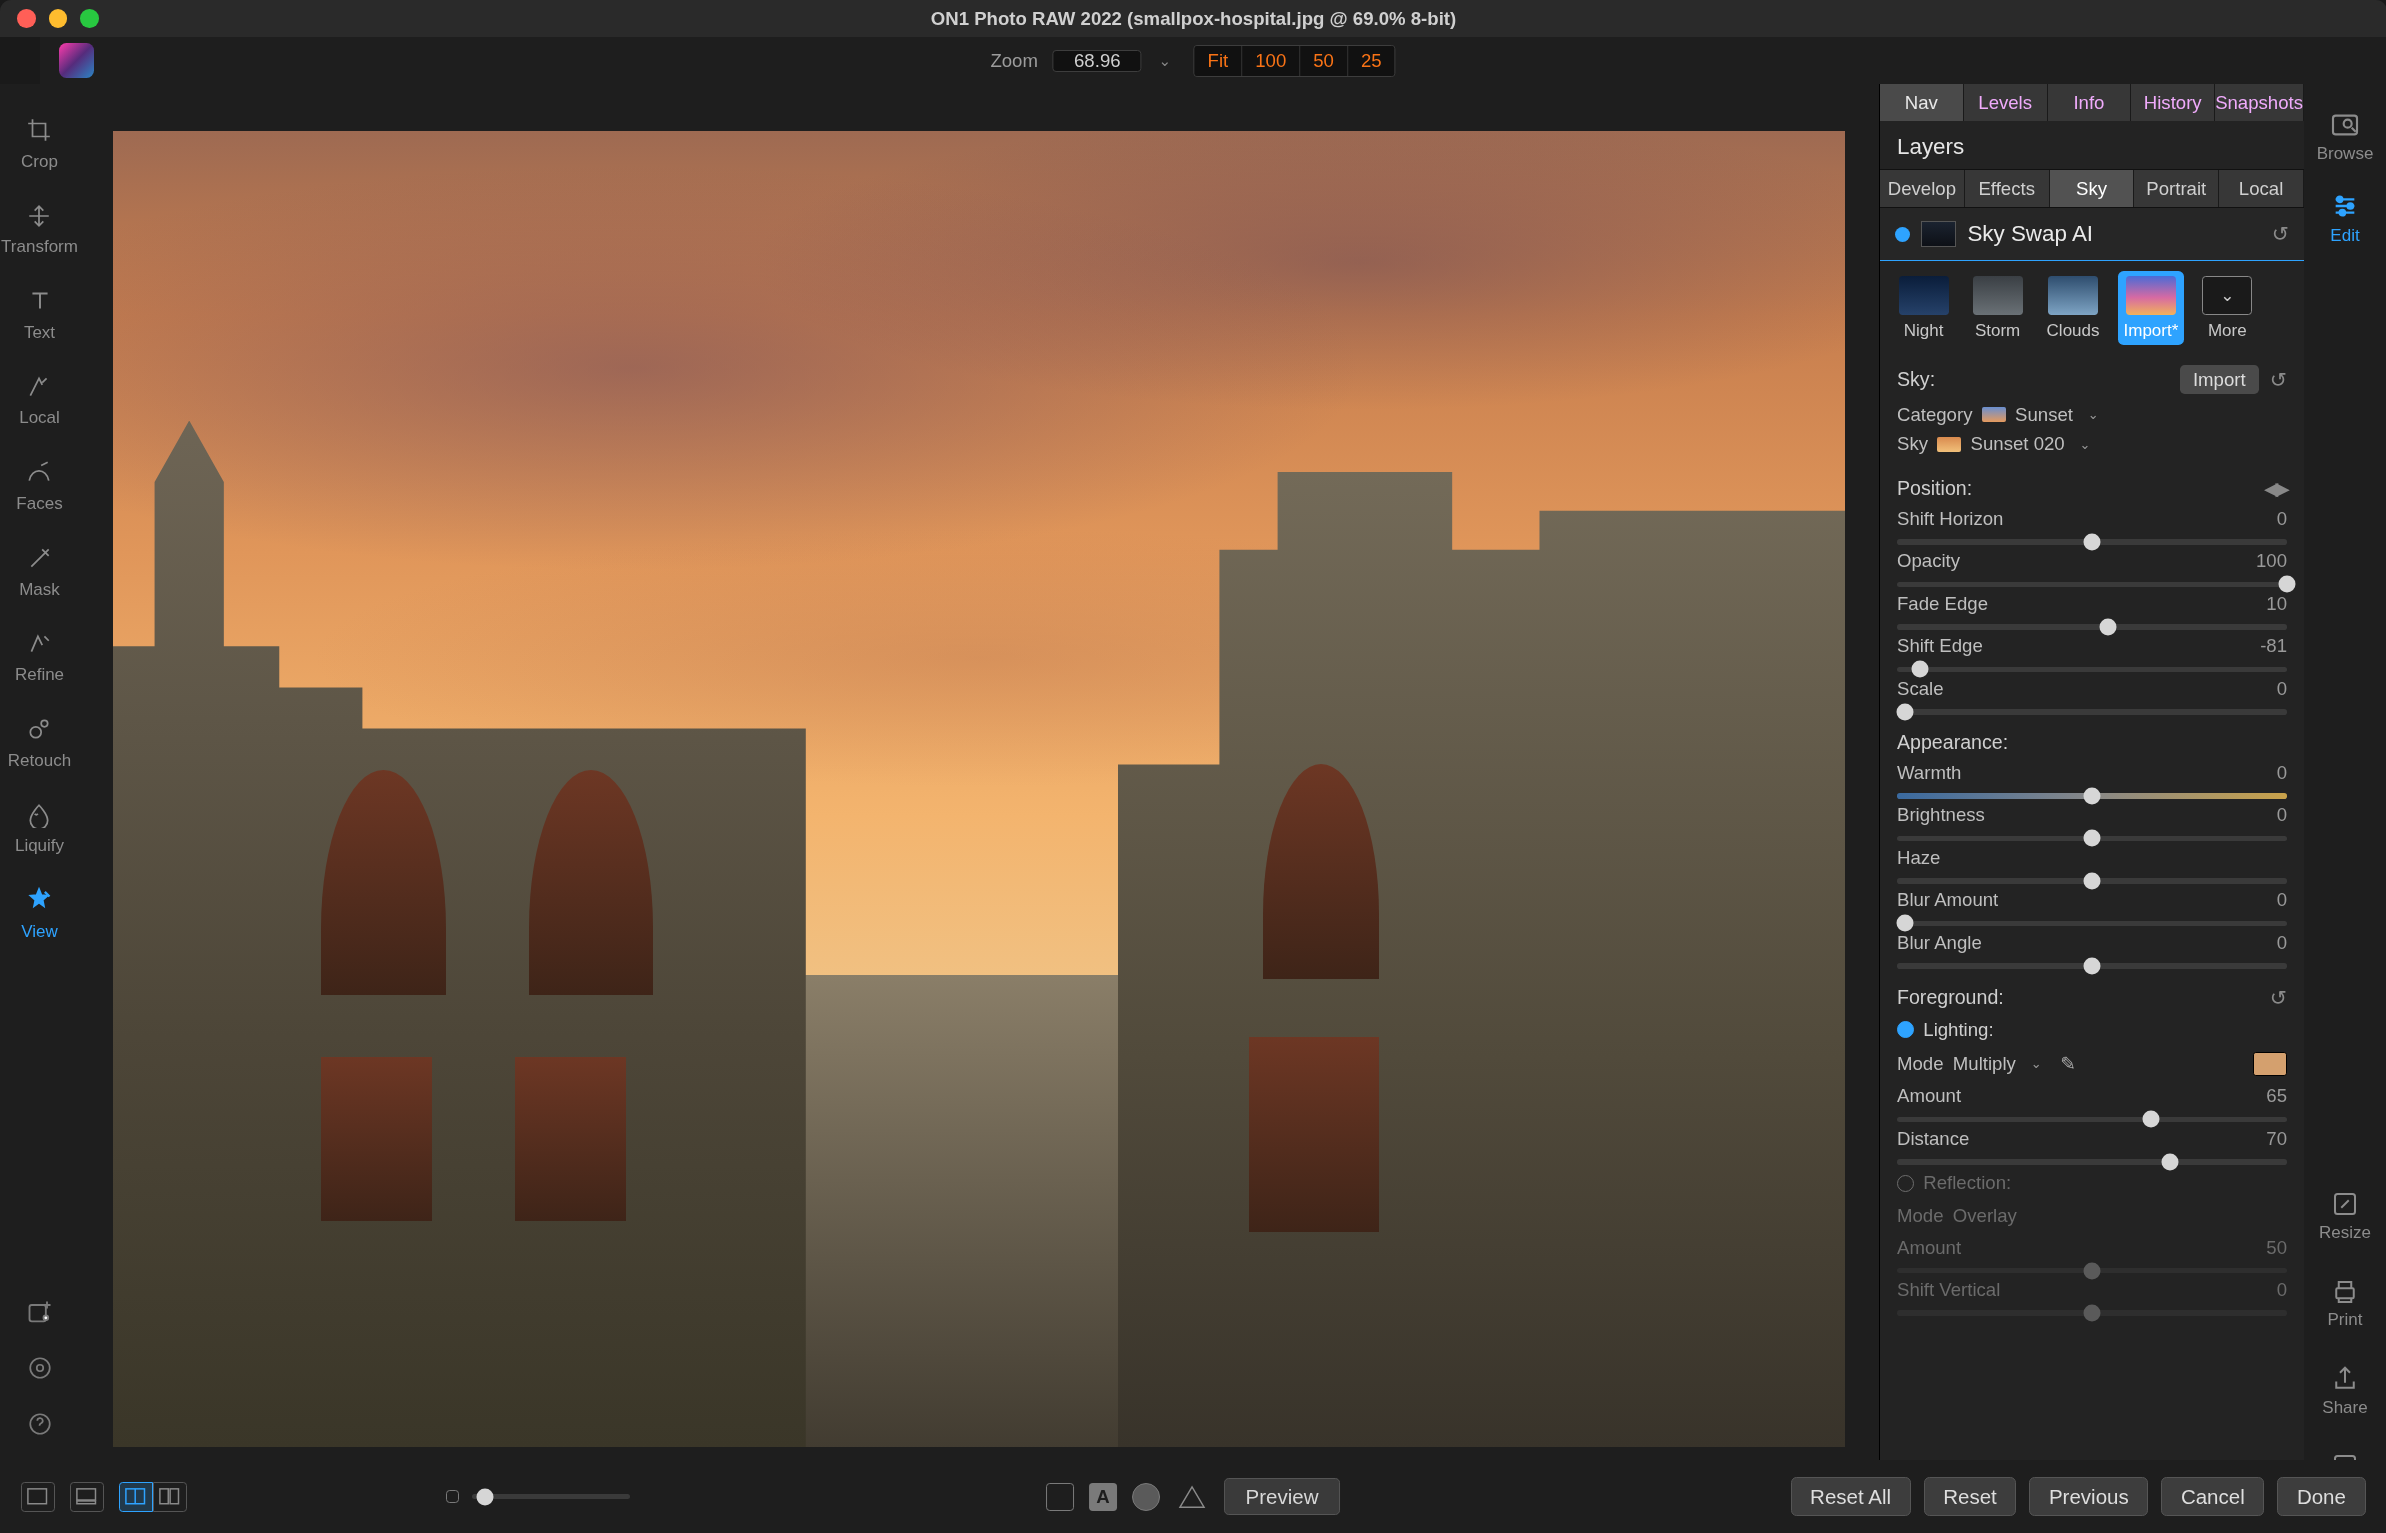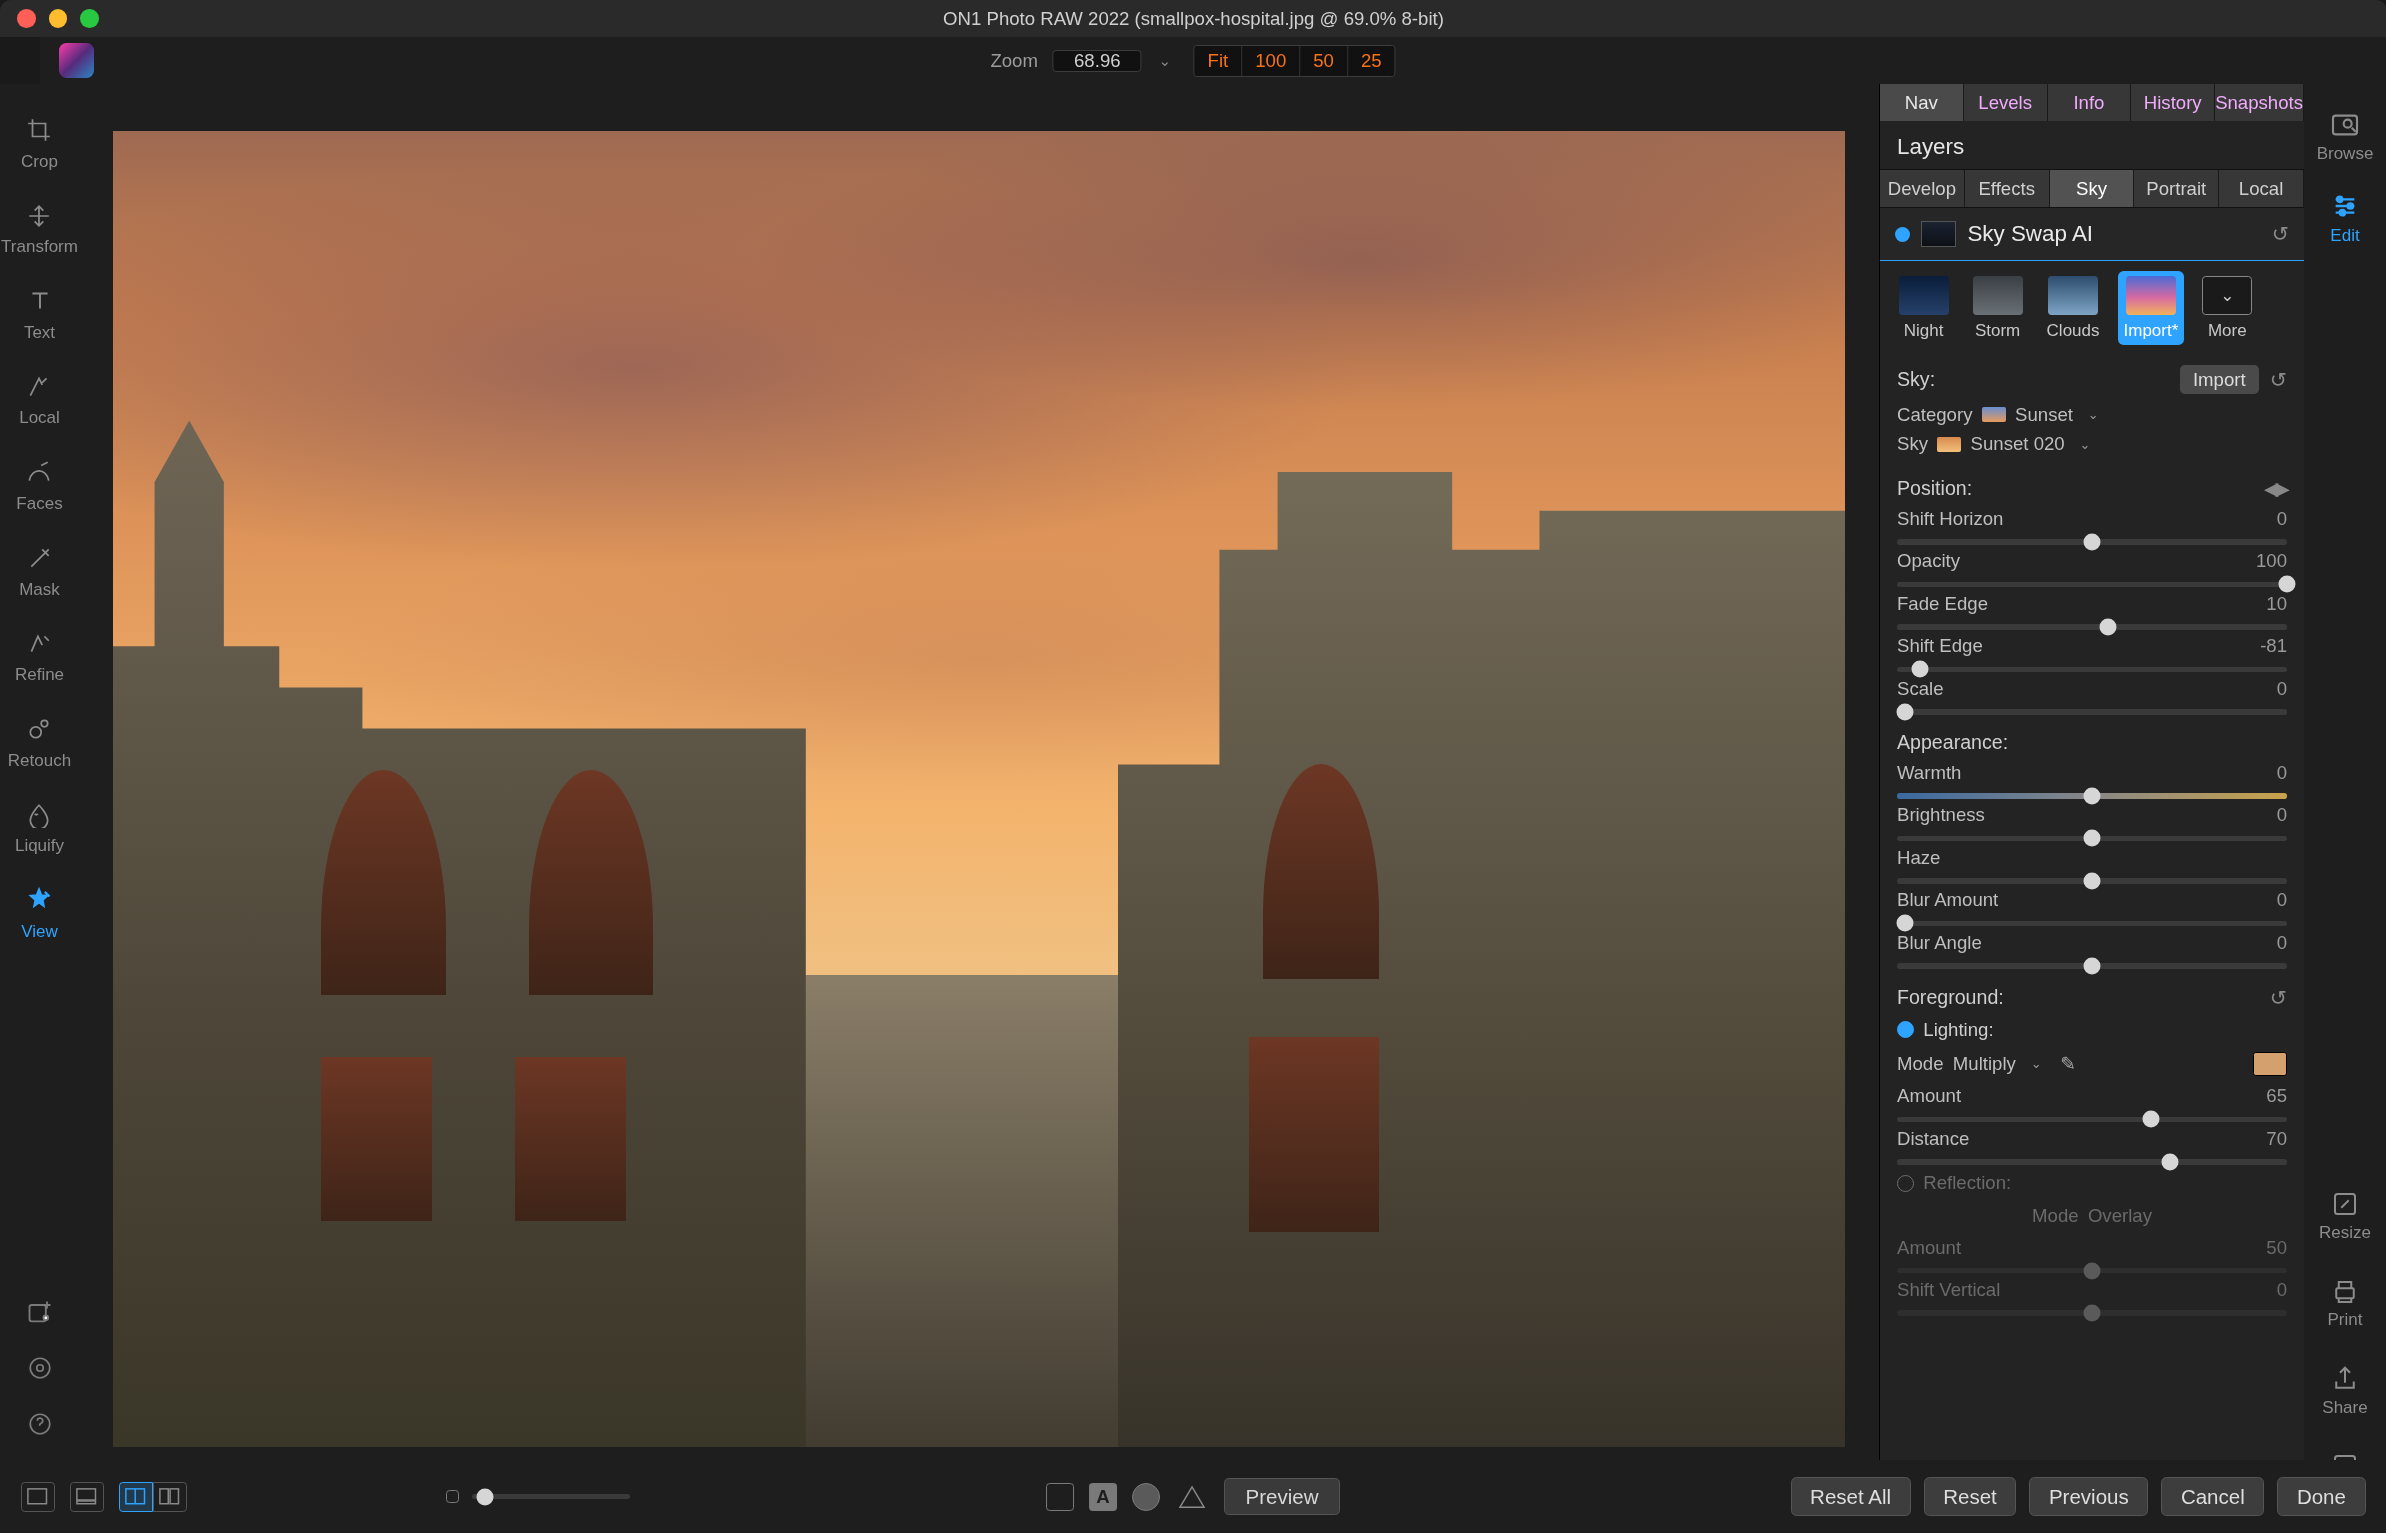--- a/index.html
+++ b/index.html
@@ -4,21 +4,21 @@
 <style>
 * { box-sizing: border-box; margin: 0; padding: 0; font-family: -apple-system, "Helvetica Neue", Arial, sans-serif; }
 html, body { width: 2387px; height: 1534px; overflow: hidden; }
 body { background: #1a1a1a; color: #b8b8b8; font-size: 20.5px; }
 
 
 .titlebar { height: 37px; background: #2a2a2a; display: flex; align-items: center; padding: 0 17px; position: relative; border-top-left-radius:11.2px; border-top-right-radius:11.2px;}
 .traffic { display: flex; gap: 13px; }
 .dot { width: 18.6px; height: 18.6px; border-radius: 50%; }
 .dot.red { background:#ff5f57; } .dot.yellow { background:#febc2e; } .dot.green { background:#28c840; }
-.win-title { position:absolute; left:0; right:0; text-align:center; font-size:18.6px; color:#d0d0d0; font-weight:400; pointer-events:none;}
+.win-title { position:absolute; left:0; right:0; text-align:center; font-size:18.6px; color:#d0d0d0; font-weight:700; pointer-events:none;}
 
 
 .topbar { height: 47px; background:#1e1e1e; display:flex; align-items:center; padding: 0 18.6px; gap:15px;margin-left:40px; }
 .app-logo { width:35px; height:35px; border-radius:7.5px; background: linear-gradient(135deg,#ff3cac,#562b7c,#2b86c5); margin-right:auto; }
 .zoom-lbl { font-size:18.6px; color:#9c9c9c; }
 .zoom-input { width:89px; height:22px; background:#111; border:0.9px solid #3d3d3d; color:#d0d0d0; font-size:18.6px; text-align:center; border-radius:3.7px;}
 .zoom-caret { color:#8a8a8a; font-size:15px; padding:0 7.5px;}
 .zoom-group { display:flex; border:0.9px solid #3d3d3d; border-radius:3.7px; overflow:hidden; }
 .zoom-btn { height:30px; padding:0 13px; background:#111; color:#f97316; border:none; font-size:18.6px; border-right:0.9px solid #3d3d3d; cursor:pointer;}
 .zoom-btn:last-child{border-right:none;}
@@ -84,21 +84,21 @@
 .swatch { width:24px; height:15px; border-radius:1.9px; display:inline-block;}
 .dd-caret{font-size:13px; color:#9a9a9a; margin-left:5.6px;}
 .heading { font-size:19.6px; color:#cfcfcf; padding:15px 17px 3.7px; display:flex; align-items:center; justify-content:space-between;}
 .heading .flip { color:#888; font-size:18.6px; letter-spacing:-2.8px;}
 .slider-row { padding:3.7px 17px 1.9px;}
 .sl-top { display:flex; justify-content:space-between; font-size:18.6px; color:#bfbfbf;}
 .sl-val { color:#9a9a9a;}
 .track { position:relative; height:5.6px; background:#3a3a3a; border-radius:2.8px; margin-top:9.3px;}
 .track.grad-warm { background:linear-gradient(90deg,#3a6aa0,#888,#c9a24a);}
 .knob { position:absolute; top:50%; width:17px; height:17px; background:#d6d6d6; border-radius:50%; transform:translate(-50%,-50%);}
-.mode-row { display:flex; align-items:center; gap:9.3px; padding:5.6px 17px; font-size:18.6px; color:#bfbfbf;justify-content:center;}
+.mode-row { display:flex; align-items:center; gap:9.3px; padding:5.6px 17px; font-size:18.6px; color:#bfbfbf;}
 .mode-row .cswatch { width:34px; height:24px; background:#d4a06e; border:0.9px solid #000; border-radius:2.8px; margin-left:auto;}
 .mode-row .pen { color:#aaa; margin-left:9.3px;}
 .sub-toggle { display:flex; align-items:center; gap:9.3px; padding:5.6px 17px; font-size:18.6px; color:#cfcfcf;}
 .ring { width:17px; height:17px; border-radius:50%; border:1.9px solid #2ea3ff;}
 .ring.on { background:#2ea3ff;}
 .ring.off { border-color:#6d6d6d;}
 .dim { color:#6b6b6b !important;}
 .dim .sl-top, .dim .sl-val { color:#6b6b6b;}
 .dim .track { background:#2e2e2e;}
 .dim .knob { background:#5a5a5a;}

